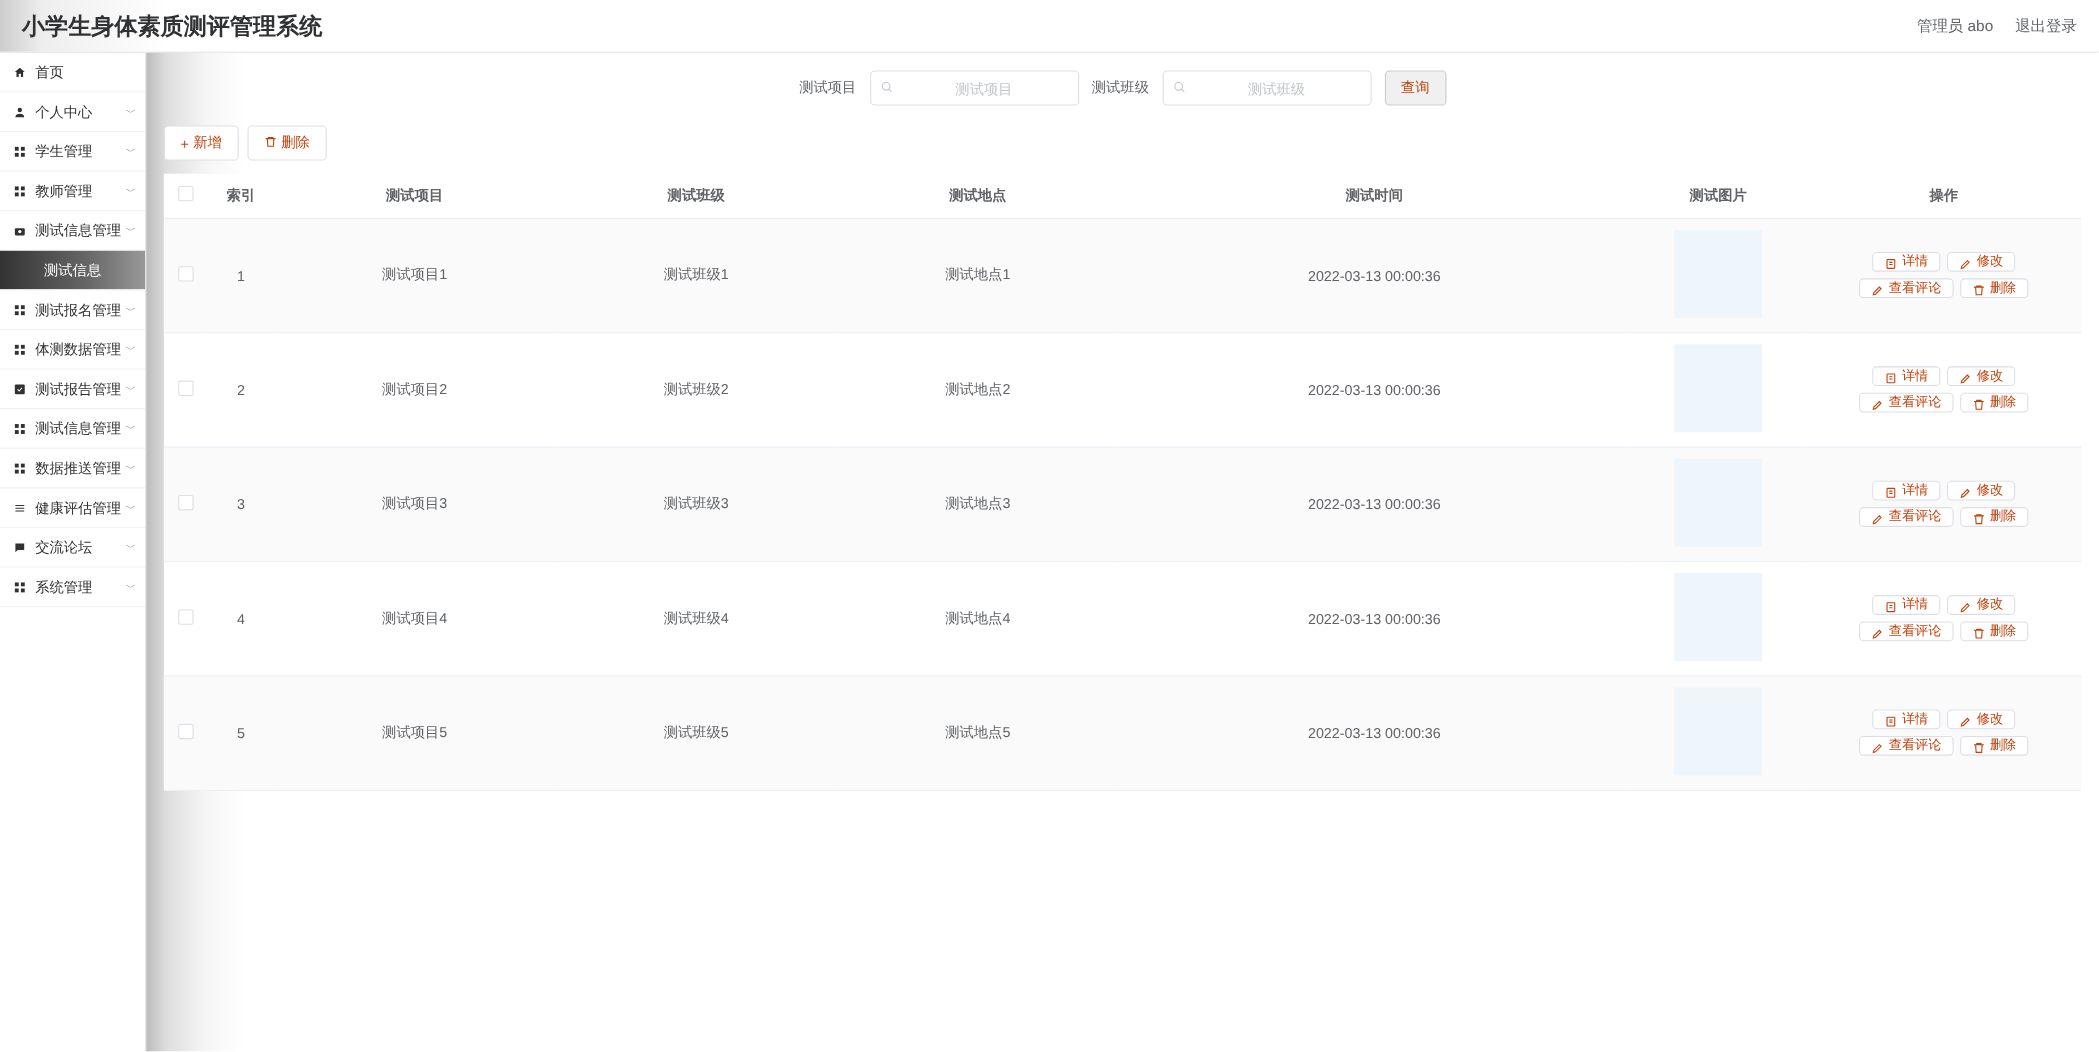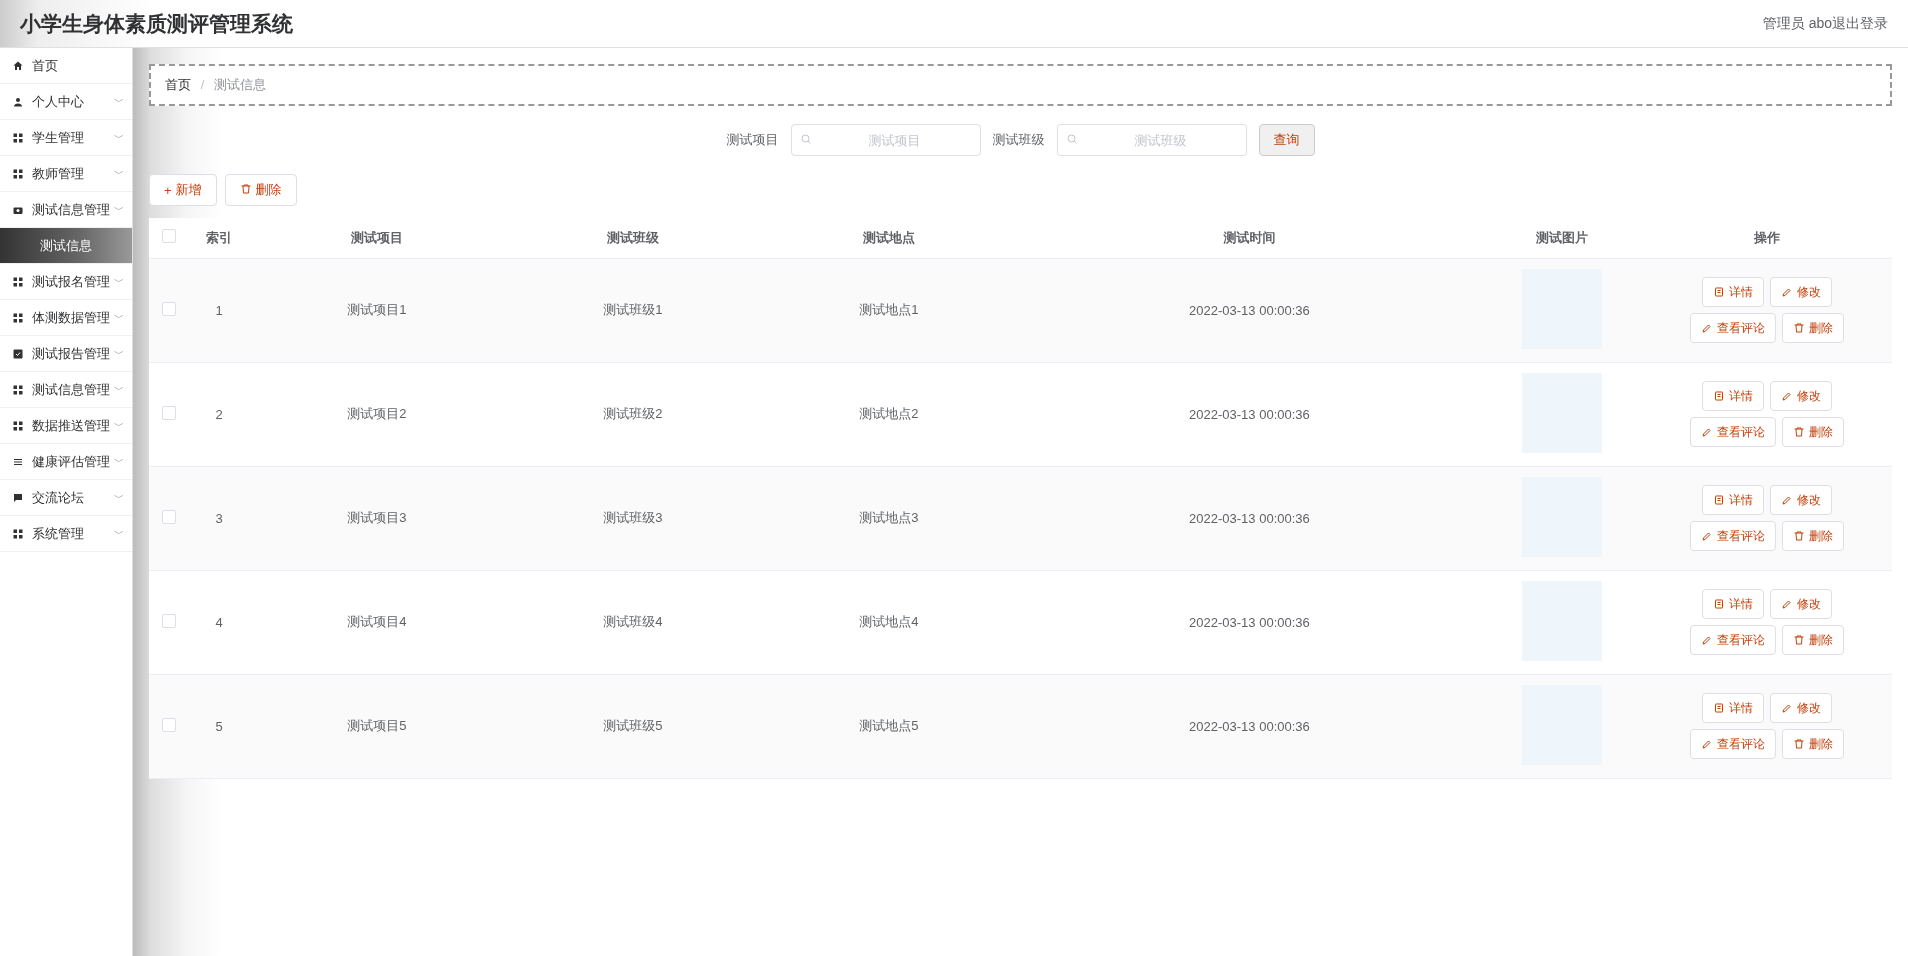--- a/index.html
+++ b/index.html
@@ -8,21 +8,21 @@
     .header {
       height: 48px;
       display: flex;
       align-items: center;
       justify-content: space-between;
       padding: 0 20px;
       border-bottom: 1px solid #e0e0e0;
       background: linear-gradient(90deg, #ccc 0%, #eee 2%, #fff 8%);
     }
     .header-title { font-size: 21px; font-weight: bold; color: #303133; }
-    .header-right { display: flex; align-items: center; color: #606266; }
+    .header-right { display: flex; align-items: center; gap: 20px; color: #606266; }
     .header-right span { cursor: pointer; }
     
     .container { display: flex; height: calc(100vh - 48px); }
     
     .sidebar {
       width: 133px;
       background: #fff;
       border-right: 1px solid #e0e0e0;
       overflow-y: auto;
     }
@@ -92,21 +92,21 @@
       height: 32px;
       padding: 0 14px;
       border: 1px solid #dcdfe6;
       border-radius: 4px;
       background: #fff;
       cursor: pointer;
       font-size: 13px;
       color: #c2410c;
     }
     .btn.query { background: #f0f0f0; border-color: #ccc; }
-    .btn.small { height: 30px; padding: 0 10px; font-size: 12px; }
+    .btn.small { height: 18px; padding: 0 10px; font-size: 12px; align-items: flex-end; }
     
     .action-bar { display: flex; gap: 8px; margin-bottom: 12px; }
     
     .table { width: 100%; border-collapse: collapse; background: #fff; }
     .table th, .table td { padding: 0 8px; text-align: center; border-bottom: 1px solid #ebeef5; color: #606266; font-size: 13px; }
     .table th { height: 40px; font-weight: 700; background: #fff; }
     .table td { height: 104px; }
     .table thead tr { border-bottom: 1px solid #ebeef5; }
     .table tbody tr:nth-child(odd) { background: #fafafa; }
     .chk { width: 14px; height: 14px; border: 1px solid #dcdfe6; border-radius: 2px; display: inline-block; cursor: pointer; background: #fff; }
@@ -273,25 +273,20 @@
             <rect x="3" y="14" width="7" height="7"></rect>
             <rect x="14" y="14" width="7" height="7"></rect>
           </svg>
         </span>
         <span>系统管理</span>
         <span class="menu-expand">﹀</span>
       </div>
     </div>
 
   <div class="main">
-    <div class="breadcrumb">
-      <a href="#">首页</a>
-      <span class="sep">/</span>
-      <span class="cur">测试信息</span>
-    </div>
 
     <div class="filter-bar">
       <span class="filter-label">测试项目</span>
       <span class="search-input">
         <span class="si">
           <svg class="svg-icon" viewBox="0 0 24 24" fill="none" stroke="currentColor" stroke-width="2">
               <circle cx="11" cy="11" r="7"></circle>
               <line x1="21" y1="21" x2="16" y2="16"></line>
             </svg>
         </span>

